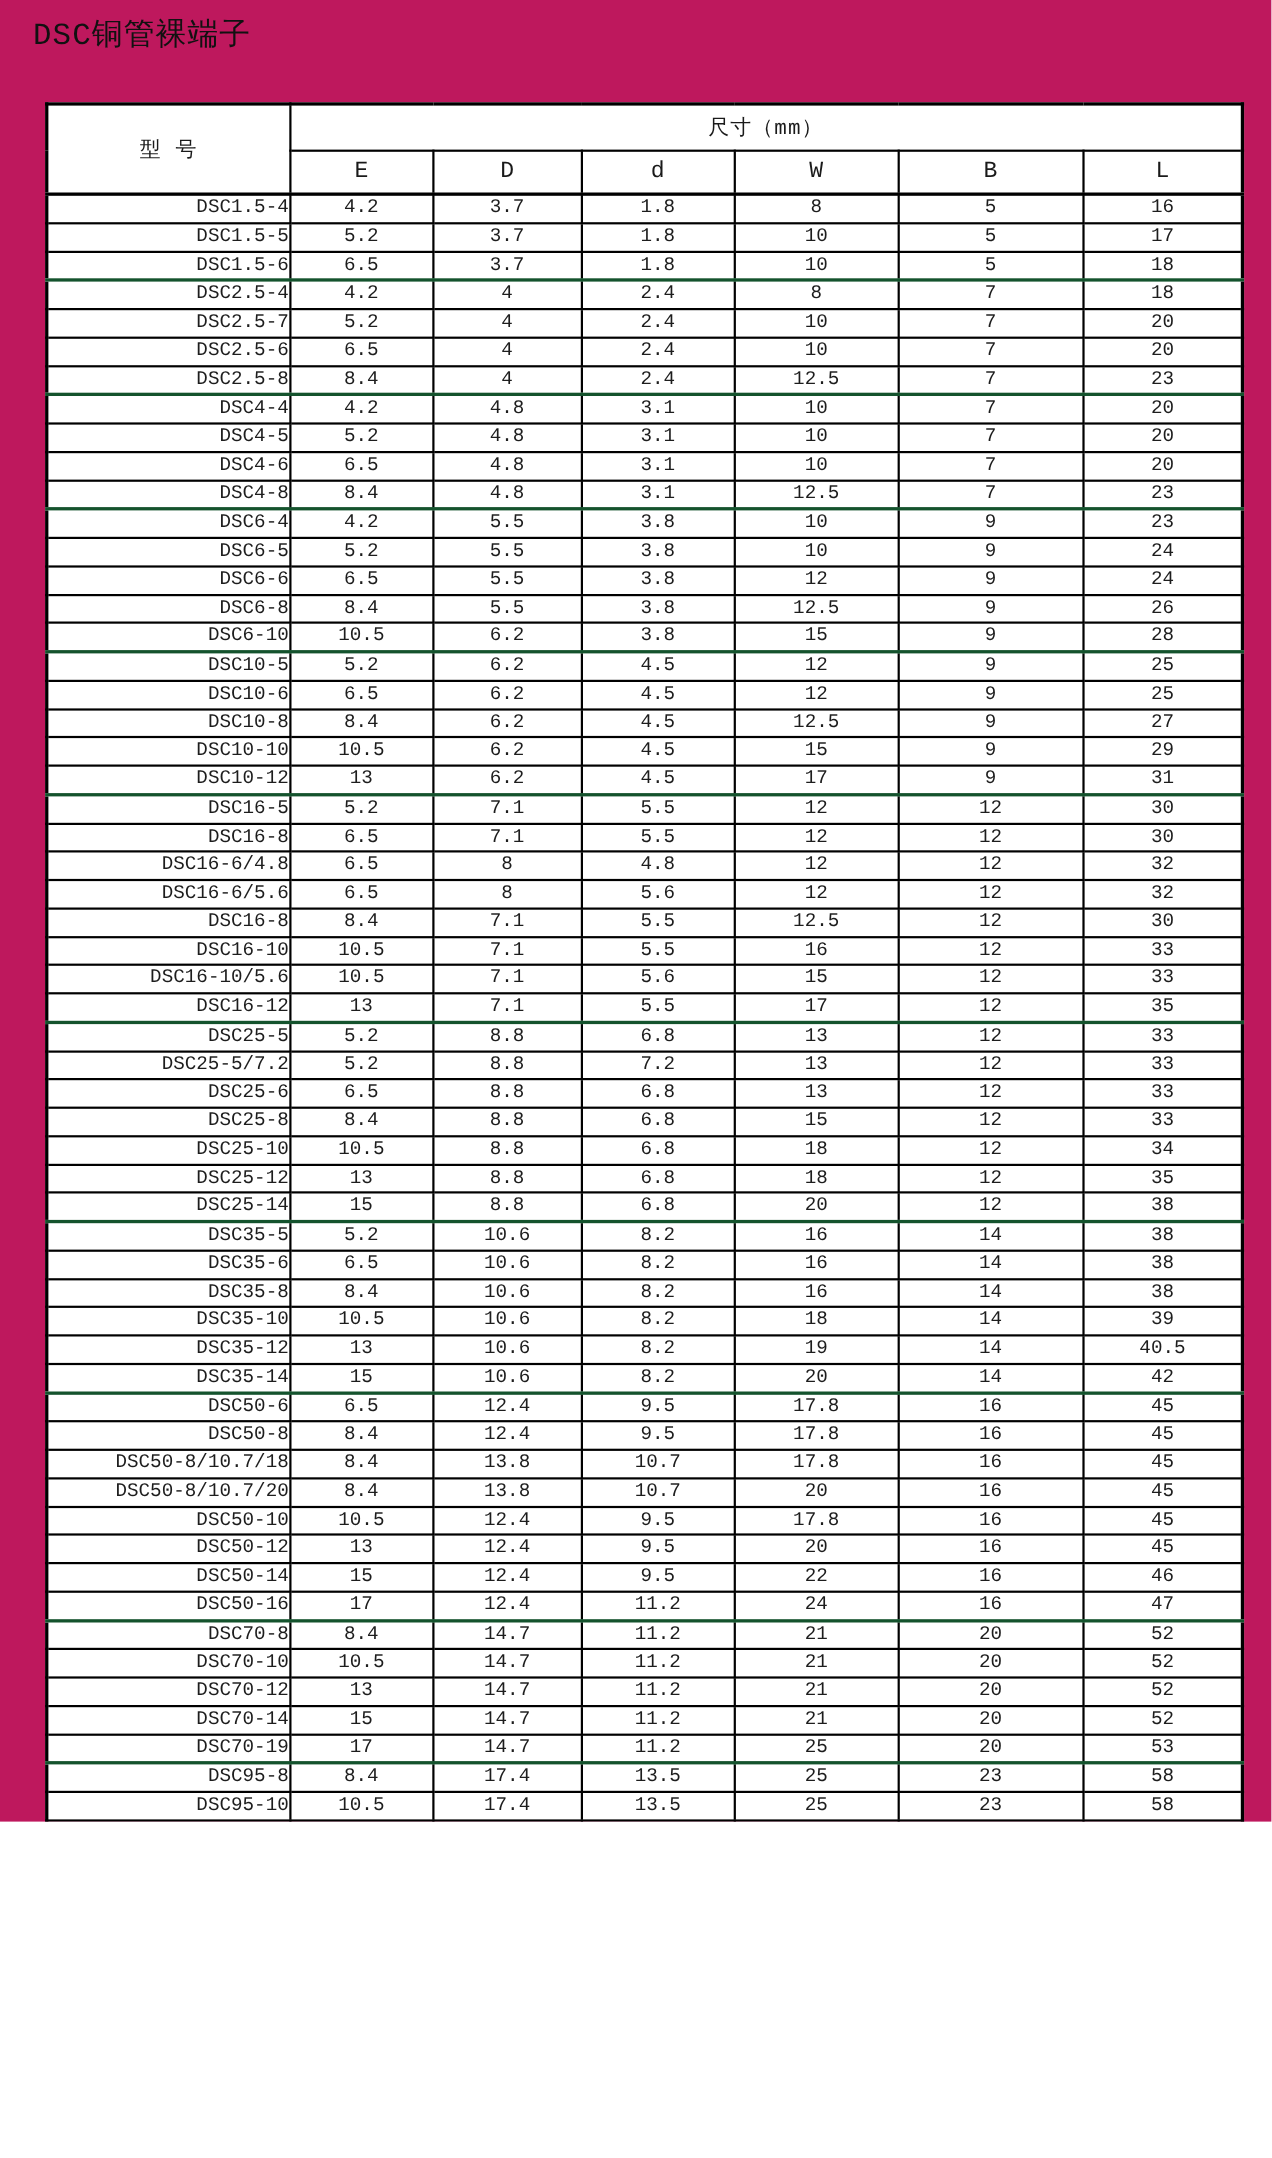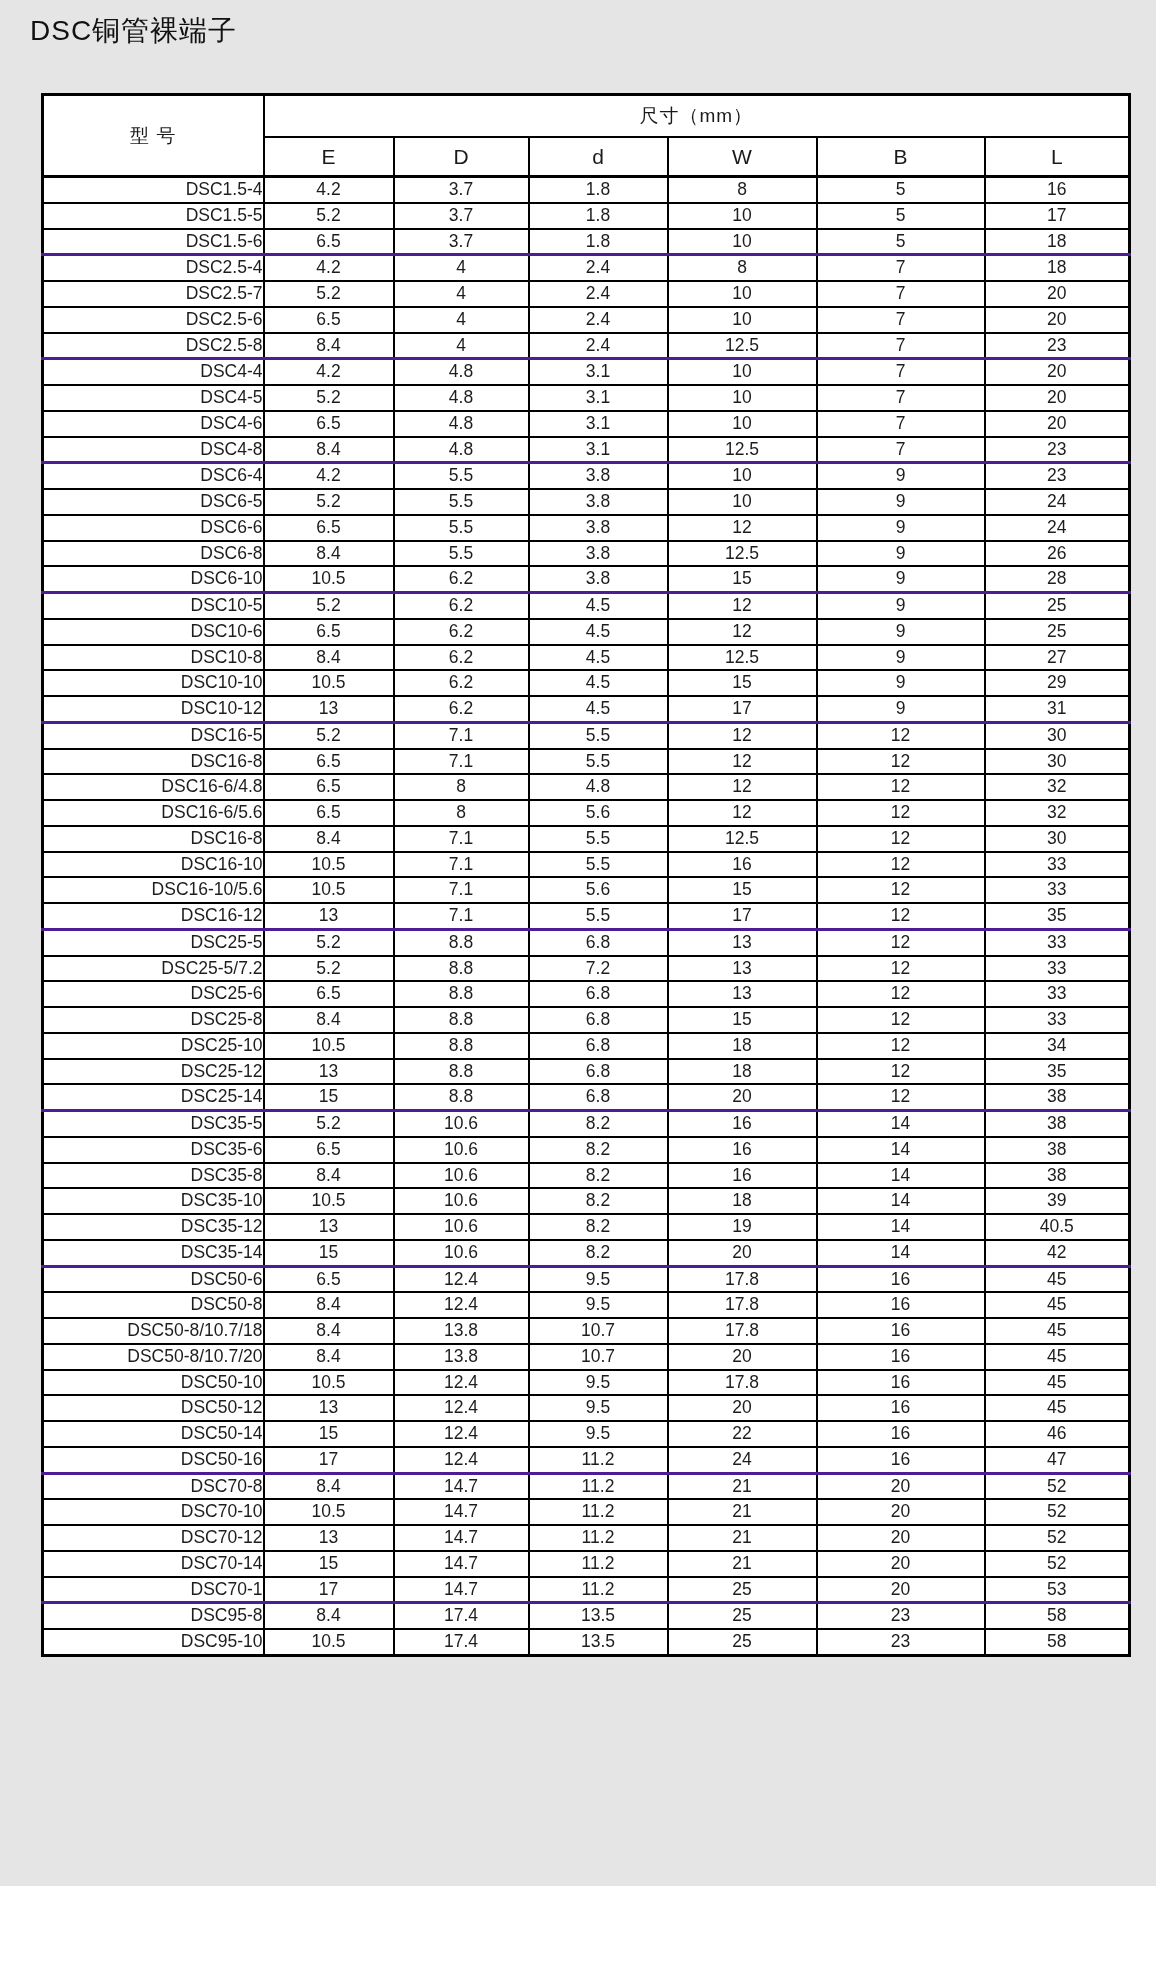--- a/index.html
+++ b/index.html
@@ -7,23 +7,24 @@
     padding: 0;
     background: #ffffff;
     width: 1156px;
     height: 1962px;
     font-family: "Liberation Sans", "DejaVu Sans", sans-serif;
     color: #1a1a1a;
   }
   .page {
     position: relative;
     width: 1156px;
-    height: 1886px;
-    background: #e5e5e5;
+    height: 1656px;
+    background: #be185d;
     overflow: hidden;
+    font-family: Liberation Mono, monospace;
   }
   .title {
     position: absolute;
     left: 30px;
     top: 12px;
     font-size: 28px;
     letter-spacing: 1px;
     color: #111111;
     white-space: nowrap;
   }
@@ -76,21 +77,21 @@
     color: #1d1d1d;
   }
   tbody td.model {
     text-align: right;
     padding-left: 11px;
   }
   tbody tr {
     border-top: 2px solid #000000;
   }
   tbody tr.group-start {
-    border-top: 3px solid #4c1d95;
+    border-top: 3px solid #14532d;
   }
 </style>
 </head>
 <body>
 
 <div class="page">
 
   <div class="title">DSC铜管裸端子</div>
 
   <table class="spec">
@@ -598,21 +599,21 @@
         <tr>
           <td class="model">DSC70-14</td>
           <td>15</td>
           <td>14.7</td>
           <td>11.2</td>
           <td>21</td>
           <td>20</td>
           <td>52</td>
         </tr>
         <tr>
-          <td class="model">DSC70-1</td>
+          <td class="model">DSC70-19</td>
           <td>17</td>
           <td>14.7</td>
           <td>11.2</td>
           <td>25</td>
           <td>20</td>
           <td>53</td>
         </tr>
         <tr class="group-start">
           <td class="model">DSC95-8</td>
           <td>8.4</td>

